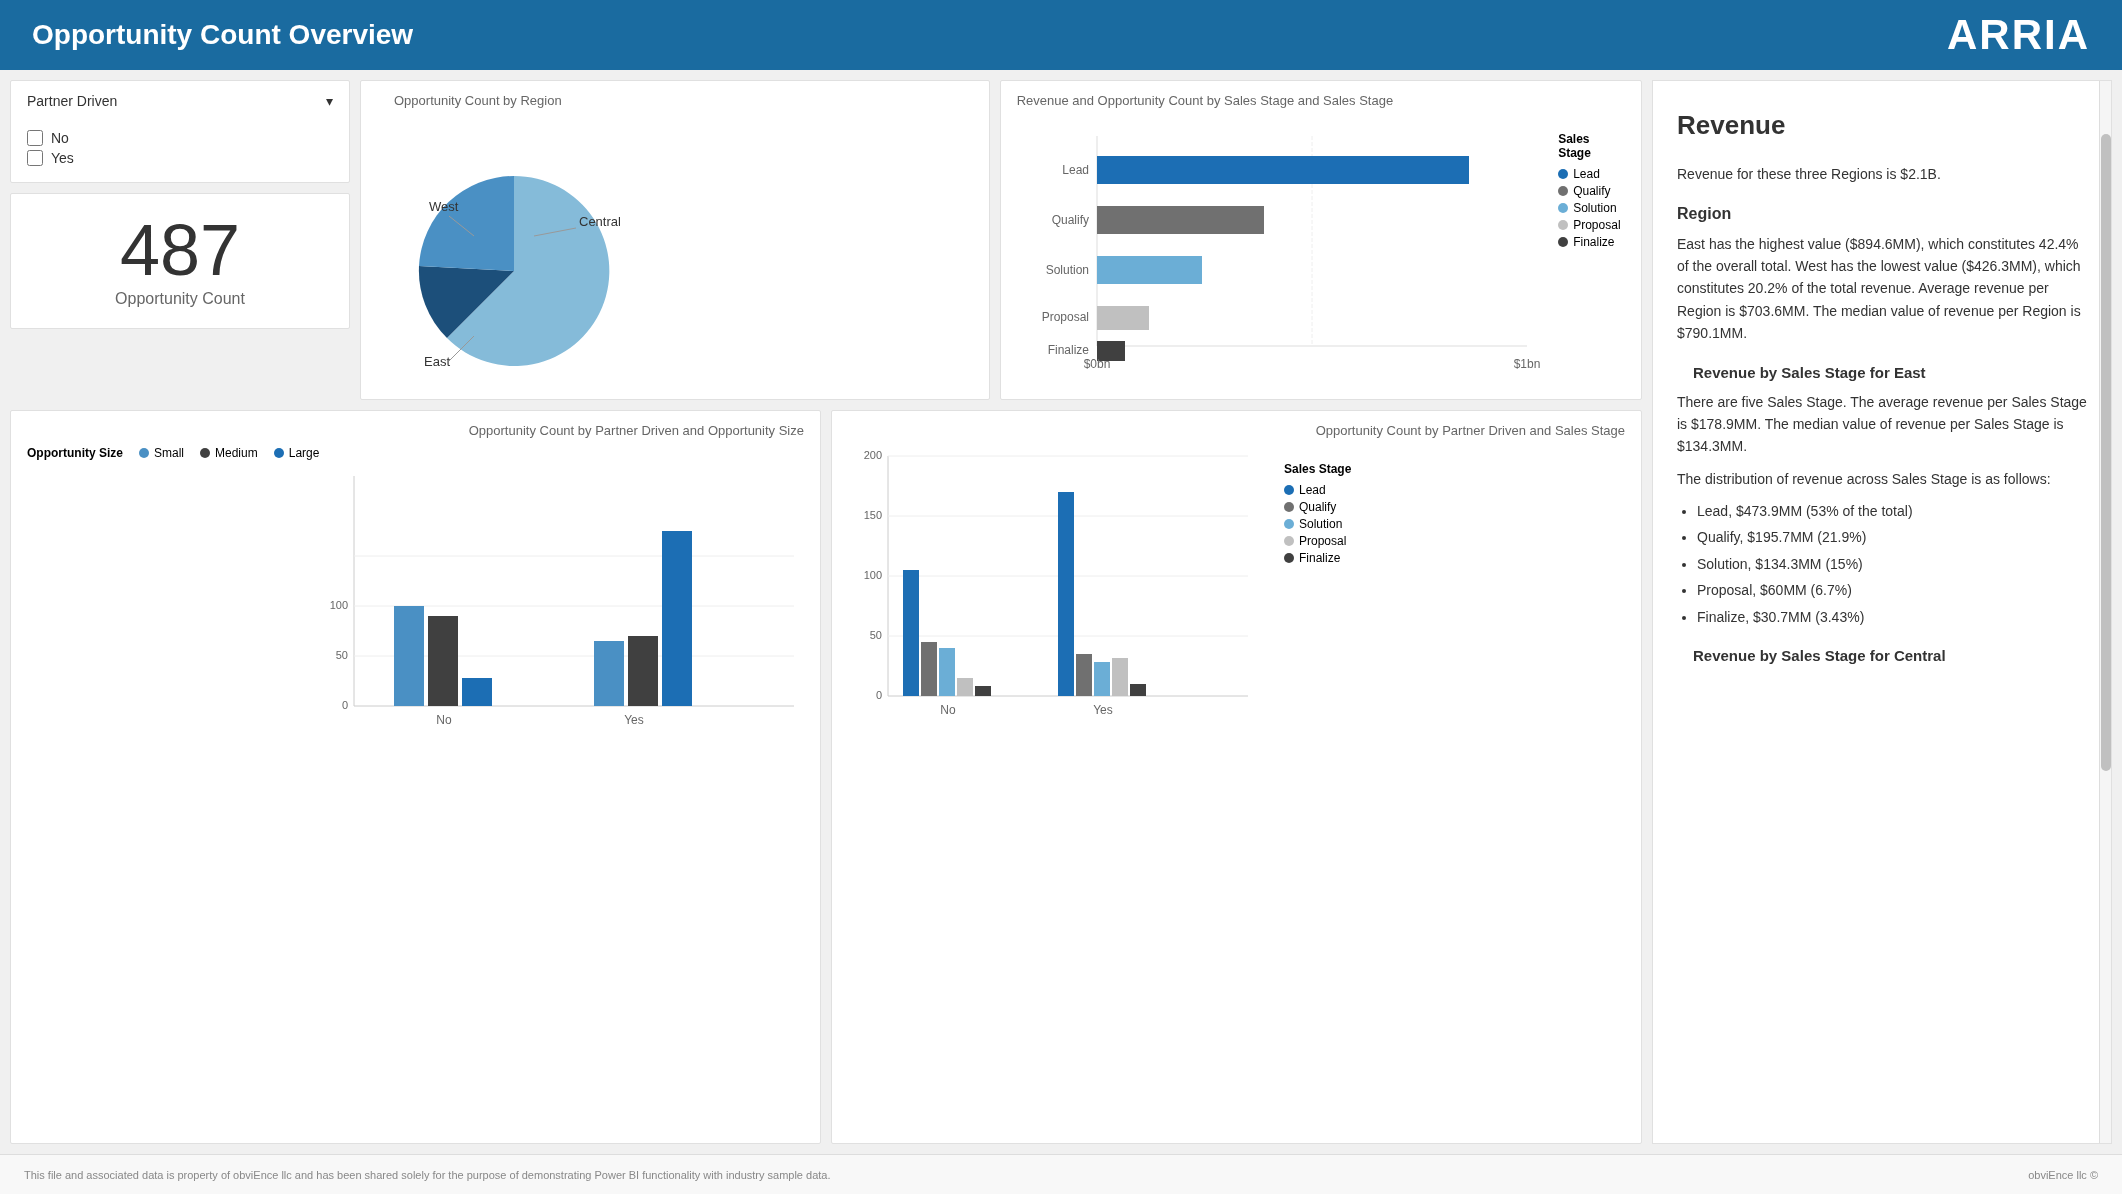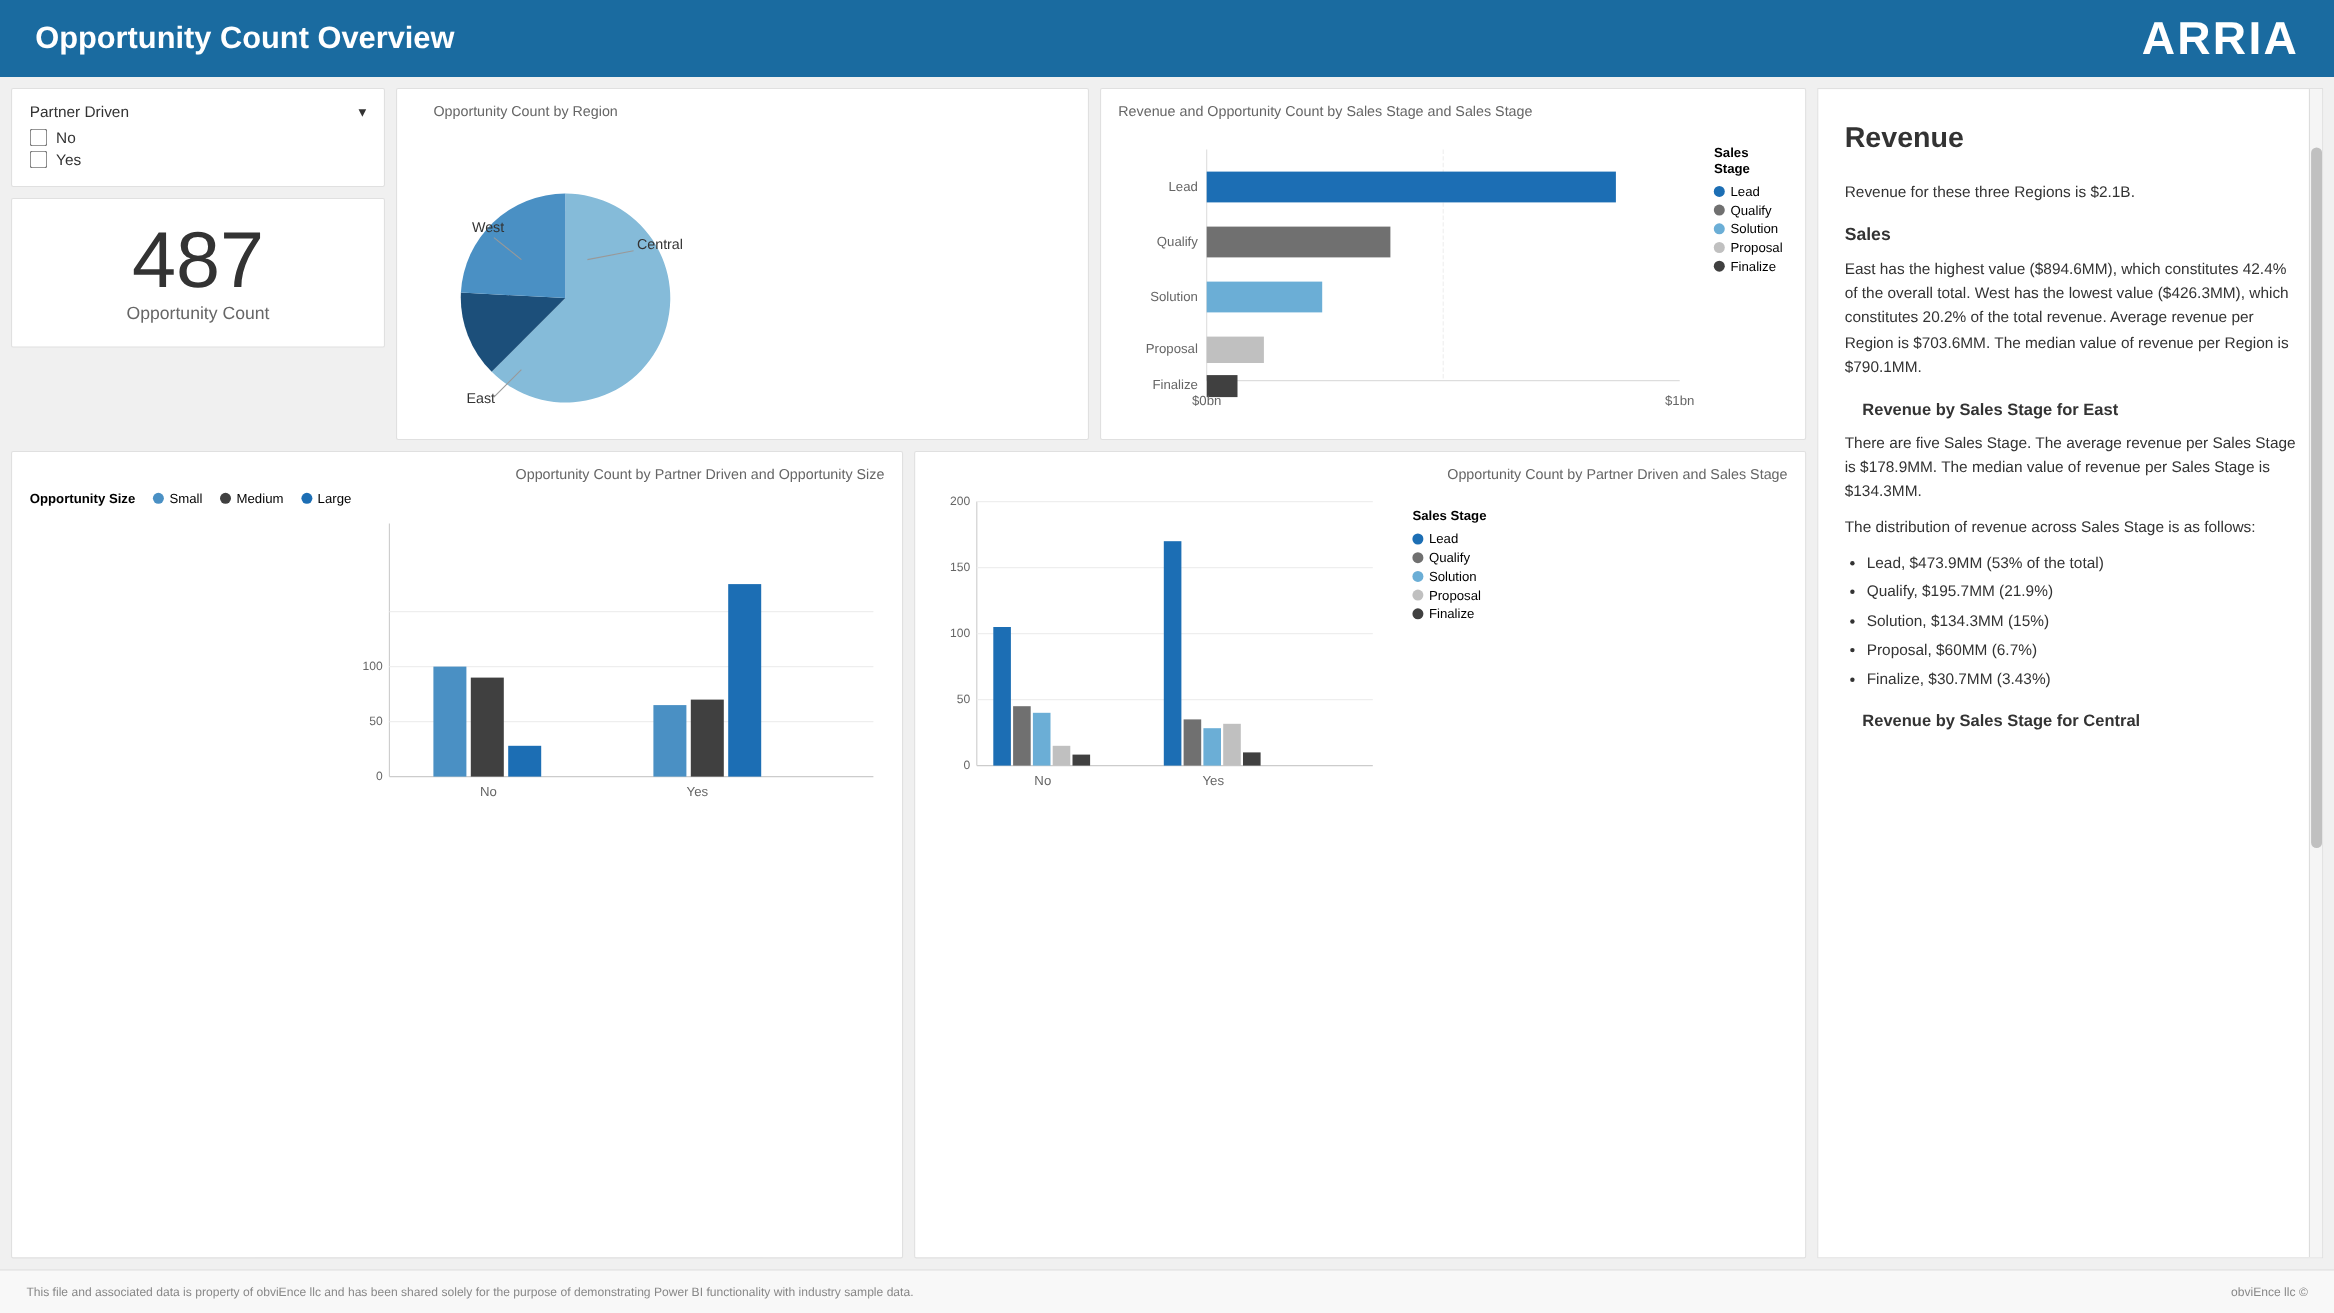--- a/index.html
+++ b/index.html
@@ -32,21 +32,21 @@
       border: 1px solid #e0e0e0;
       padding: 12px 16px;
       border-radius: 2px;
     }
     .filter-header {
       display: flex;
       align-items: flex-end;
       justify-content: space-between;
       font-size: 14px;
       color: #333;
-      margin-bottom: 8px;
+      margin-bottom: 21px;
     }
     .checkbox-row {
       display: flex;
       align-items: center;
       gap: 8px;
       font-size: 14px;
       color: #333;
       margin-bottom: 4px;
     }
     .checkbox-row input[type=checkbox] { width: 16px; height: 16px; }
@@ -367,21 +367,21 @@
             </div>
           </div>
         </div>
       </div>
     </div>
   </div>
 
   <div class="right-panel" style="position:relative;">
     <h1>Revenue</h1>
     <p>Revenue for these three Regions is $2.1B.</p>
-    <h2>Sales</h2>
+    <h2>Region</h2>
     <p>East has the highest value ($894.6MM), which constitutes 42.4% of the overall total. West has the lowest value ($426.3MM), which constitutes 20.2% of the total revenue. Average revenue per Region is $703.6MM. The median value of revenue per Region is $790.1MM.</p>
     <h3>Revenue by Sales Stage for East</h3>
     <p>There are five Sales Stage. The average revenue per Sales Stage is $178.9MM. The median value of revenue per Sales Stage is $134.3MM.</p>
     <p>The distribution of revenue across Sales Stage is as follows:</p>
     <ul>
       <li>Lead, $473.9MM (53% of the total)</li>
       <li>Qualify, $195.7MM (21.9%)</li>
       <li>Solution, $134.3MM (15%)</li>
       <li>Proposal, $60MM (6.7%)</li>
       <li>Finalize, $30.7MM (3.43%)</li>

